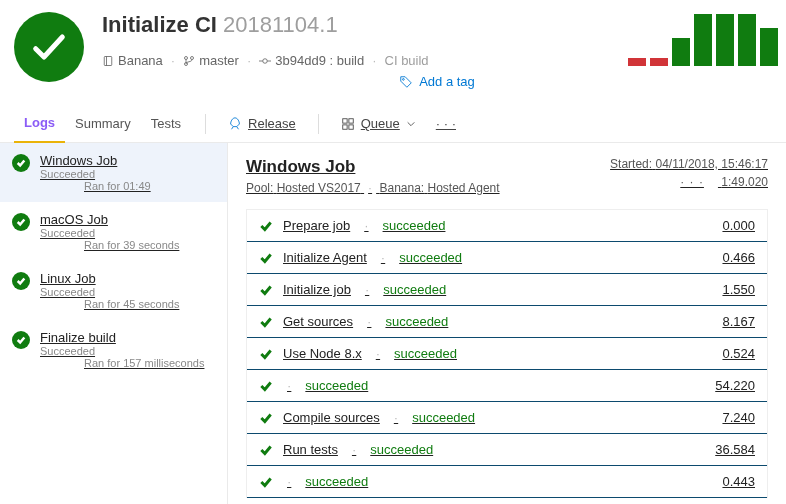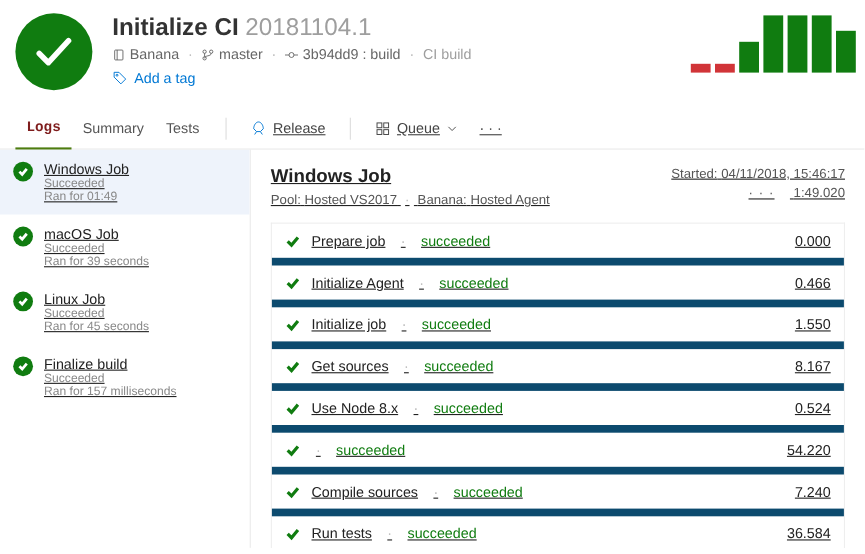--- a/index.html
+++ b/index.html
@@ -23,42 +23,42 @@
     width: 70px; height: 70px; border-radius: 50%;
     background: #107c10;
     display: flex; align-items: center; justify-content: center;
     margin-right: 18px;
     flex-shrink: 0;
   }
   .status-circle svg { width: 40px; height: 40px; stroke: #fff; }
   .header-text { flex: 1; }
   .title-line { font-size: 22px; font-weight: 600; color: #333; }
   .title-line .bnum { color: #9e9e9e; font-weight: 400; }
-  .meta-line { margin-top: 4px; color: #666; font-size: 13px; display: flex; align-items: center; flex-wrap: wrap; gap: 4px; }
+  .meta-line { margin-top: 15px; color: #666; font-size: 13px; display: flex; align-items: center; flex-wrap: wrap; gap: 4px; }
   .meta-line .sep { color: #bbb; margin: 0 4px; }
   .meta-line .lbl { color: #9e9e9e; }
   .meta-icon { display: inline-flex; align-items: center; }
   .meta-icon svg { width: 12px; height: 12px; stroke: #555; fill: none; }
-  .tag-line { margin-top: 6px; display: flex; align-items: center; color: #0078d4; font-size: 13px; gap: 6px; cursor: pointer; }
+  .tag-line { margin-top: 6px; display: flex; align-items: center; color: #0078d4; font-size: 13px; gap: 6px; cursor: pointer; justify-content: center; }
   .tag-line svg { width: 14px; height: 14px; stroke: #0078d4; fill: none; }
   .trend { position: absolute; right: 8px; top: 8px; display: flex; align-items: flex-end; gap: 4px; height: 58px; }
   .trend .bar { width: 18px; background: #107c10; }
   .trend .bar.fail { background: #d13438; }
   
   .toolbar {
     display: flex; align-items: center;
     border-bottom: 1px solid #eaeaea;
     margin-top: 16px;
     padding: 0 14px;
     height: 38px;
     gap: 4px;
   }
   .tabs { display: flex; }
   .tab { padding: 0 10px; height: 38px; display: flex; align-items: center; color: #555; cursor: pointer; }
-  .tab.active { color: #7f1d1d; border-bottom: 2px solid #4d7c0f; font-weight: 600; font-family: Liberation Mono, monospace; }
+  .tab.active { color: #8b5cf6; border-bottom: 2px solid #eab308; font-weight: 600; }
   .tool-sep { width: 1px; height: 20px; background: #ddd; margin: 0 10px; }
   .tool-btn { display: flex; align-items: center; gap: 6px; padding: 0 8px; height: 28px; color: #444; cursor: pointer; text-decoration: underline; }
   .tool-btn svg { width: 14px; height: 14px; stroke: #444; fill: none; }
   .tool-btn.release svg { stroke: #0078d4; }
   
   .body { display: flex; height: calc(504px - 104px - 38px); text-decoration: underline; }
   .sidebar {
     width: 228px; border-right: 1px solid #eaeaea;
     overflow-y: auto;
   }
@@ -66,33 +66,33 @@
     display: flex; align-items: flex-start; gap: 10px;
     padding: 10px 12px;
     cursor: pointer;
   }
   .job.selected { background: #eef3fb; }
   .job-icon { width: 18px; height: 18px; border-radius: 50%; background: #107c10; display: flex; align-items: center; justify-content: center; flex-shrink: 0; margin-top: 1px; }
   .job-icon svg { width: 10px; height: 10px; stroke: #fff; stroke-width: 3; fill: none; }
   .job-text { display: flex; flex-direction: column; }
   .job-name { font-size: 13px; color: #222; }
   .job-status { font-size: 11px; color: #888; }
-  .job-dur { font-size: 11px; color: #888; }
+  .job-dur { font-size: 11px; color: #888; margin-left: 44px; }
   
   .main { flex: 1; padding: 14px 18px; overflow-y: auto; }
   .main-header { display: flex; justify-content: space-between; align-items: flex-start; }
   .main-title { font-size: 17px; font-weight: 600; color: #222; }
   .main-meta { font-size: 12px; color: #555; margin-top: 4px; }
   .main-meta .msep { color: #bbb; margin: 0 4px; }
   .main-right { text-align: right; font-size: 12px; color: #555; }
   .main-right .row { display: block; }
   .main-right .dur { margin-top: 4px; }
   .dots { letter-spacing: 1px; cursor: pointer; padding-right: 14px; }
   .steps { margin-top: 14px; border: 1px solid #eee; border-bottom: none; }
-  .step { display: flex; align-items: center; justify-content: space-between; padding: 8px 12px; border-bottom: 7px solid #0c4a6e; }
+  .step { display: flex; align-items: center; justify-content: space-between; padding: 8px 12px; border-bottom: 1px solid #0c4a6e; }
   .step-l { display: flex; align-items: center; gap: 10px; }
   .step-name { font-size: 13px; color: #222; }
   .step-sep { color: #bbb; margin: 0 4px; }
   .step-status { color: #107c10; font-size: 13px; }
   .step-dur { font-size: 13px; color: #222; font-variant-numeric: tabular-nums; }
   .chk { width: 14px; height: 14px; stroke: #107c10; stroke-width: 2.5; fill: none; }
   
   ::-webkit-scrollbar { width: 8px; }
   ::-webkit-scrollbar-thumb { background: #ccc; border-radius: 4px; }
 </style>

